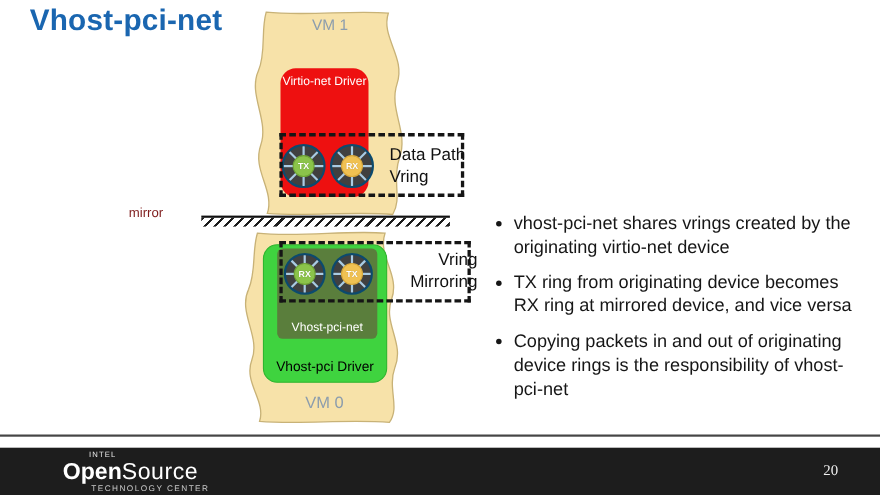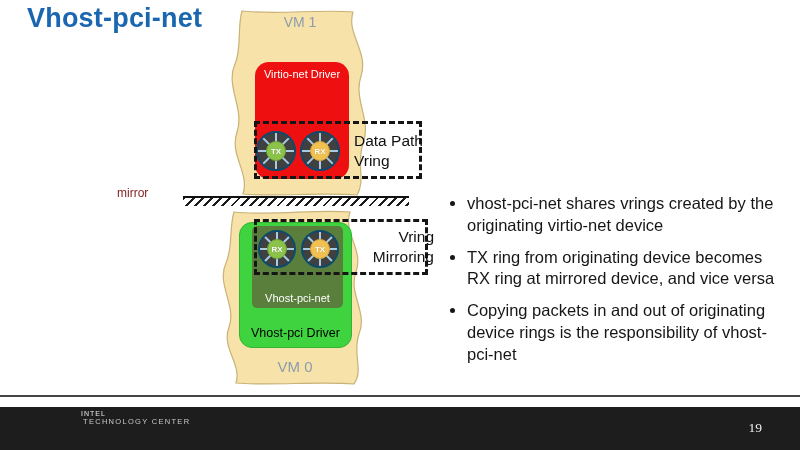--- a/index.html
+++ b/index.html
@@ -12,21 +12,21 @@
 
   
   .slide-title { left:27px; top:3px; font-size:27px; font-weight:600; color:#1A66B0; letter-spacing:0.2px; }
 
   
   .blob-svg { display:block; }
   .vm-label { color:#8C9DAD; font-size:14px; text-align:center; }
 
   
   .virtio-box {
-    left:255px; top:62px; width:94px; height:117px;
+    left:255px; top:62px; width:80px; height:117px;
     background:#EE1010; border-radius:14px;
   }
   .virtio-box .box-label { padding-top:6px; text-align:center; color:#fff; font-size:11px; }
 
   .vhost-outer {
     left:239px; top:222px; width:113px; height:126px;
     background:#3FD33F; border:1px solid #2FB52F; border-radius:13px;
   }
   .vhost-outer .box-label {
     position:absolute; bottom:7px; left:0; right:0;
@@ -171,16 +171,17 @@
     <li>vhost-pci-net shares vrings created by the originating virtio-net device</li>
     <li>TX ring from originating device becomes RX ring at mirrored device, and vice versa</li>
     <li>Copying packets in and out of originating device rings is the responsibility of vhost-pci-net</li>
   </ul>
 </div>
 
 <div class="abs pre-footer-rule"></div>
 <div class="abs footer-bar">
   <div class="brand">
     <span class="brand-prefix">INTEL</span>
+    <span class="brand-main"><span class="brand-bold">Open</span><span class="brand-light">Source</span></span>
     <span class="brand-suffix">TECHNOLOGY CENTER</span>
   </div>
-  <div class="page-number">19</div>
+  <div class="page-number">20</div>
 </div>
 
 </body></html>

